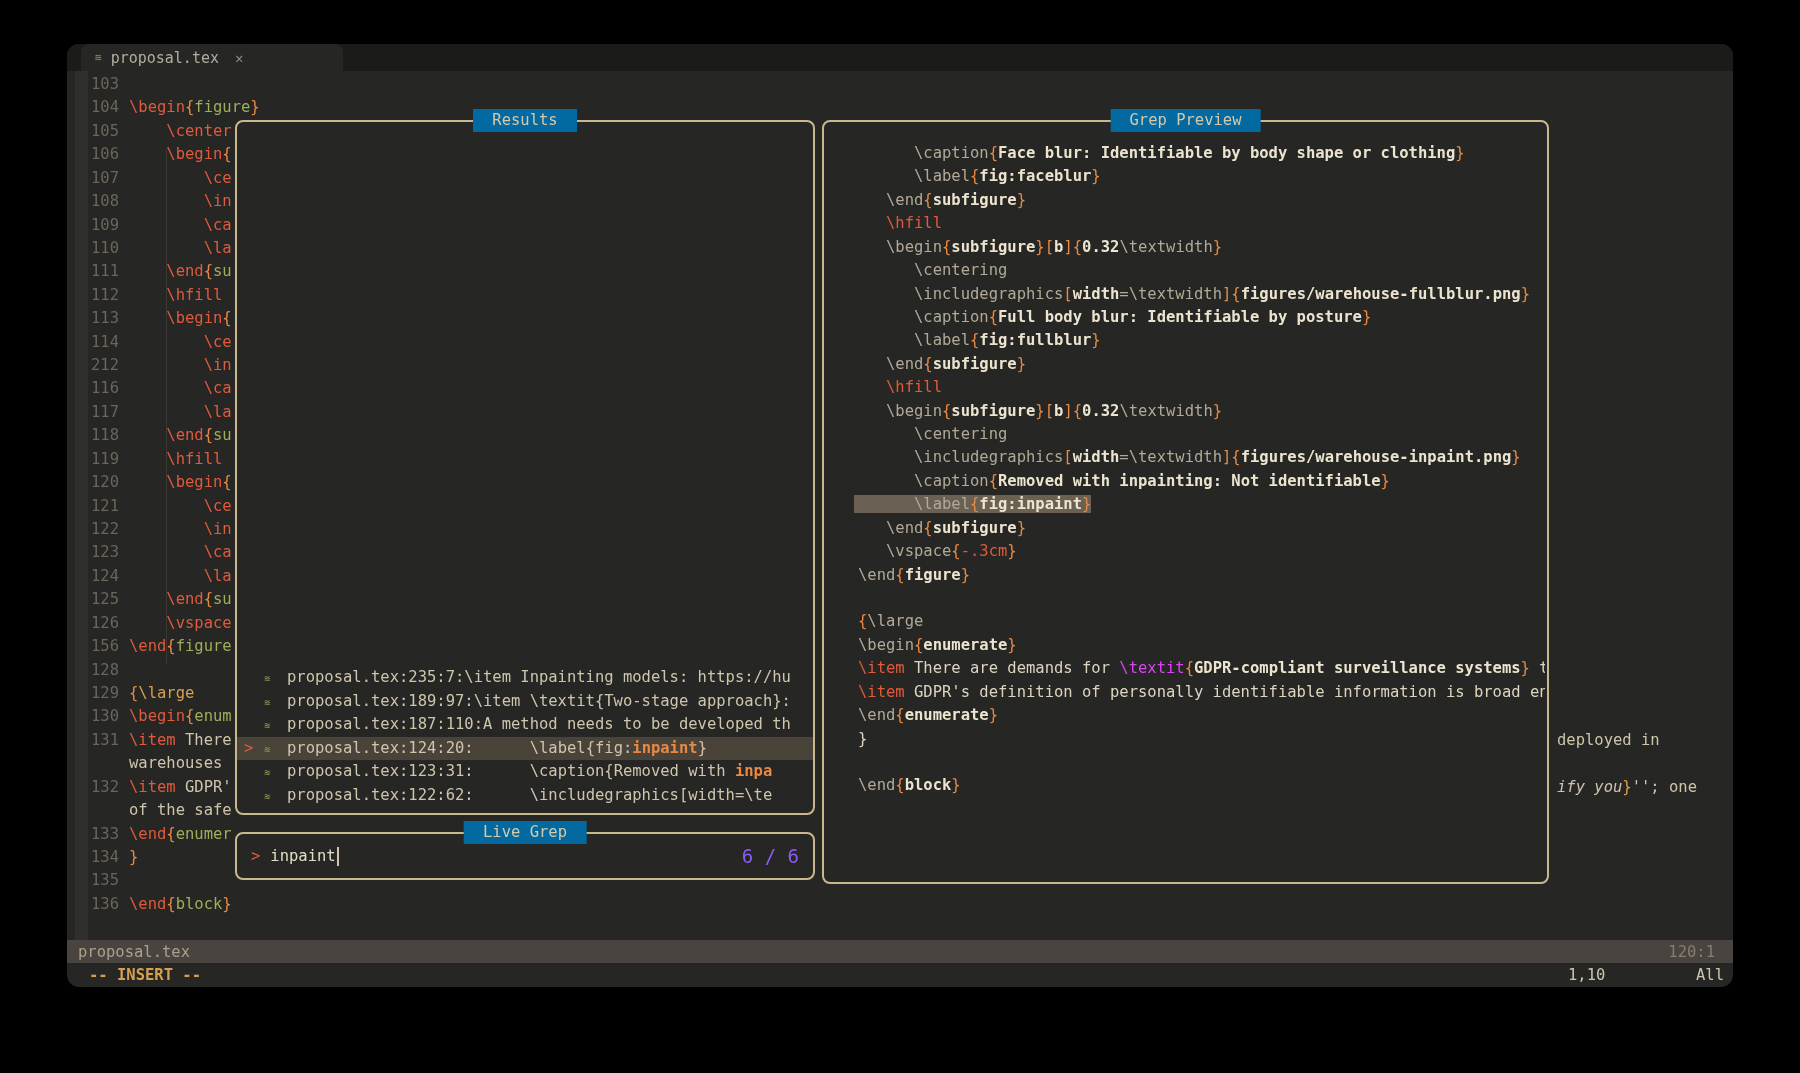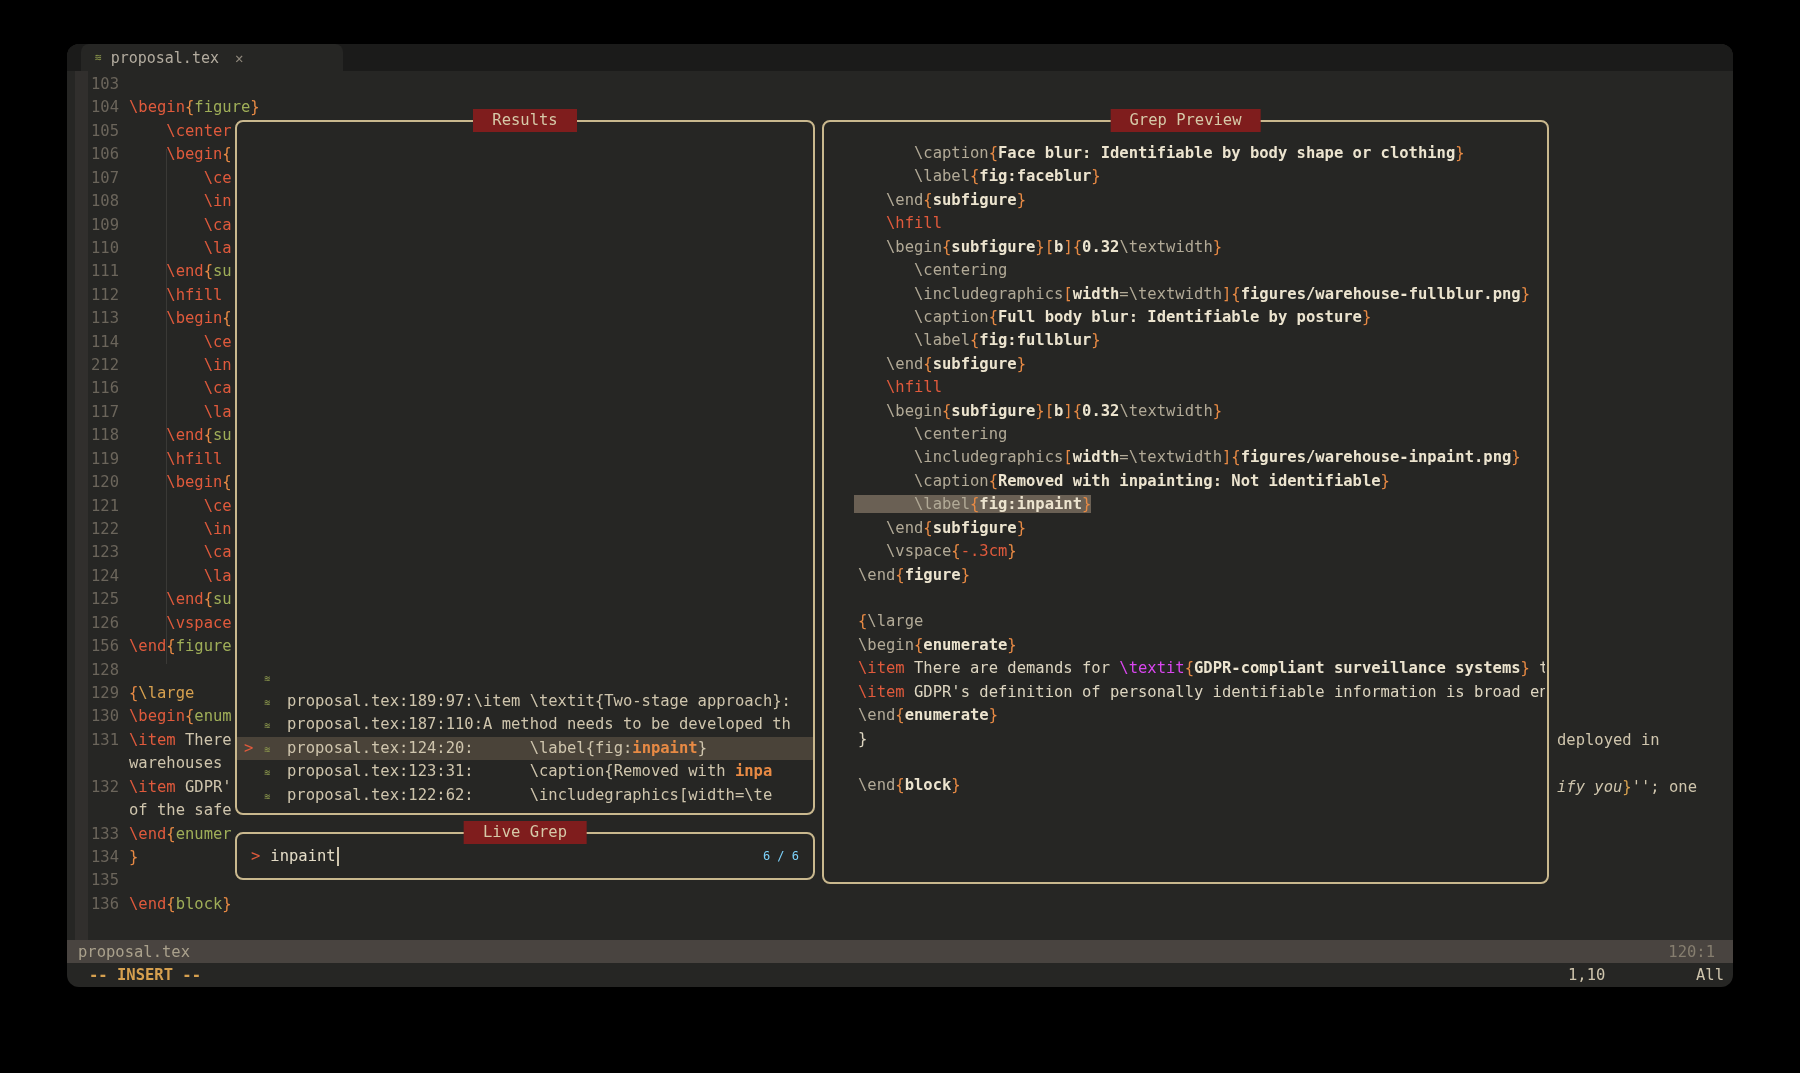--- a/index.html
+++ b/index.html
@@ -30,21 +30,21 @@
   .frag{position:absolute;white-space:pre;font-size:15.5px;line-height:23.43px;}
   
   .fg{color:#cfc5ad}.r{color:#e05a3c}.o{color:#e88a44}.g{color:#9fae58}.y{color:#d6a04f}
   .it{color:#cfc5ad;font-style:italic}
   
   .float{
     position:absolute;background:#262624;border:2px solid #c9b88e;border-radius:8px;box-sizing:border-box;
   }
   .float-title{
     position:absolute;top:-13px;left:50%;transform:translateX(-50%);
-    background:#7f1d1d;padding:0 10px;color:#d6c9a8;font-size:15.5px;line-height:23px;white-space:pre;text-align:right;
+    background:#0369a1;padding:0 10px;color:#d6c9a8;font-size:15.5px;line-height:23px;white-space:pre;text-align:right;
   }
   .results{left:168px;top:76px;width:580px;height:695px;}
   .results-rows{position:absolute;left:0;right:0;bottom:6px;}
   .rrow{position:relative;height:23.43px;line-height:23.43px;white-space:pre;font-size:15.5px;padding-left:50px;overflow:hidden;}
   .rrow .ricon{position:absolute;left:27px;top:1px;color:#8e9a4d;font-size:10px;}
   .rrow.sel{background:#4a4339;}
   .rrow .sel-arrow{position:absolute;left:7px;color:#e05a3c;}
   .mh{color:#e88a44;font-weight:bold;}
   
   .preview{left:755px;top:76px;width:727px;height:764px;}
@@ -53,21 +53,21 @@
   .preview .fg{color:#ddd5c0}
   .pc{color:#b2aa97}
   .wb{color:#ece4cf;font-weight:bold}
   .tl{color:#d946ef}
   .hlbg{background:#6a6054;box-shadow:-4px 0 0 #6a6054;}
   
   .livegrep{left:168px;top:788px;width:580px;height:48px;display:flex;align-items:center;padding:0 14px;}
   .lg-prompt{color:#e05a3c;font-size:15.5px;margin-right:10px;}
   .lg-query{color:#e3dbc6;font-size:15.5px;}
   .lg-cursor{display:inline-block;width:2px;height:19px;background:#cfc5ad;margin-left:1px;vertical-align:middle;}
-  .lg-counter{margin-left:auto;color:#7dd3fc;font-size:12px;white-space:pre;}
+  .lg-counter{margin-left:auto;color:#8b5cf6;font-size:19px;white-space:pre;}
   
   .statusbar{
     position:absolute;left:0;top:896px;width:100%;height:23px;background:#494440;
     display:flex;align-items:center;box-sizing:border-box;padding:0 18px 0 11px;font-size:15.5px;
   }
   .sb-file{color:#aaa18c;}
   .sb-pos{margin-left:auto;color:#867e6f;}
   .cmdline{
     position:absolute;left:11px;top:919px;width:100%;height:24px;font-size:15.5px;line-height:24px;
   }
@@ -128,21 +128,21 @@
       <div class="row"><span class="ln">134</span><span class="code"><span class="o">}</span></span></div>
       <div class="row"><span class="ln">135</span><span class="code"></span></div>
       <div class="row"><span class="ln">136</span><span class="code"><span class="r">\end</span><span class="o">{</span><span class="g">block</span><span class="o">}</span></span></div>
       <span class="frag" style="left: 1490px; top: 656.04px;"><span class="fg">deployed in</span></span>
       <span class="frag" style="left: 1490px; top: 702.9px;"><span class="it">ify you</span><span class="y">}</span><span class="fg">''; one</span></span>
     </div>
 
   <div class="float results">
     <div class="float-title"> Results </div>
     <div class="results-rows" id="results-rows">
-        <div class="rrow"><span class="ricon">≋</span></div>
+        <div class="rrow"><span class="ricon">≋</span><span class="fg">proposal.tex:235:7:\item Inpainting models: https://hu</span></div>
         <div class="rrow"><span class="ricon">≋</span><span class="fg">proposal.tex:189:97:\item \textit{Two-stage approach}:</span></div>
         <div class="rrow"><span class="ricon">≋</span><span class="fg">proposal.tex:187:110:A method needs to be developed th</span></div>
         <div class="rrow sel"><span class="sel-arrow">&gt;</span><span class="ricon">≋</span><span class="fg">proposal.tex:124:20:      </span><span class="fg">\label{fig:</span><span class="mh">inpaint</span><span class="fg">}</span></div>
         <div class="rrow"><span class="ricon">≋</span><span class="fg">proposal.tex:123:31:      </span><span class="fg">\caption{Removed with </span><span class="mh">inpa</span></div>
         <div class="rrow"><span class="ricon">≋</span><span class="fg">proposal.tex:122:62:      </span><span class="fg">\includegraphics[width=\te</span></div>
       </div>
   </div>
 
   <div class="float preview">
     <div class="float-title"> Grep Preview </div>

